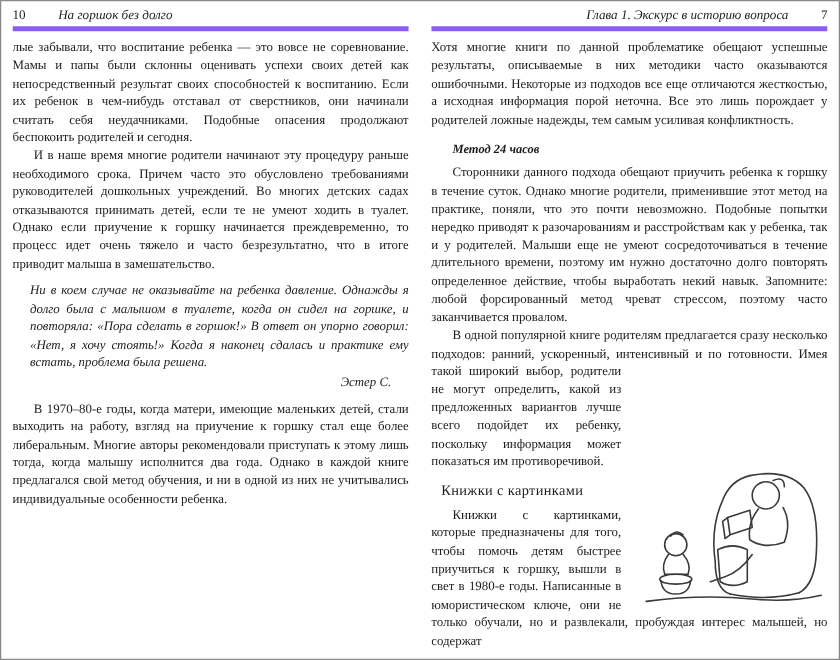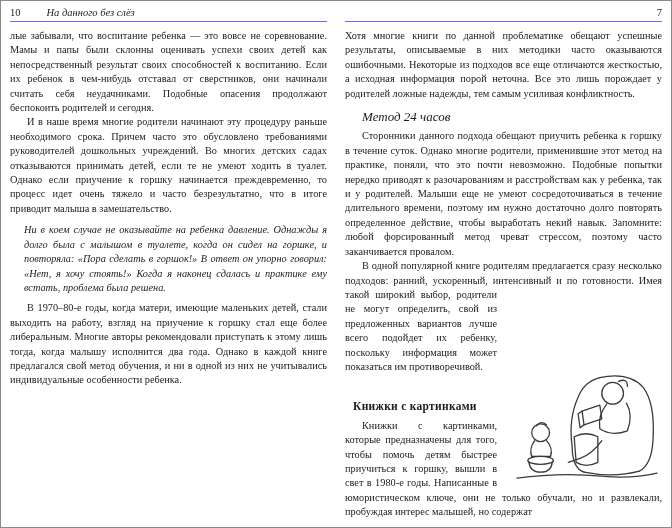--- a/index.html
+++ b/index.html
@@ -10,21 +10,21 @@
     border: 1px solid #8a8a8a;
     display: flex; gap: 18px;
     padding: 5px 9px 8px 9px;
     font-family: "Liberation Serif", "DejaVu Serif", serif;
     color: #1c1c1c;
   }
   .page { flex: 1 1 0; min-width: 0; display: flex; flex-direction: column; overflow: hidden; }
   .runhead {
     flex: none; display: flex; align-items: baseline;
     font-size: 10.5px; padding: 1px 0 3px 0;
-    border-bottom: 1px solid #8b5cf6;
+    border-bottom: 4px solid #8b5cf6;
   }
   .runhead .rtitle { font-style: italic; white-space: nowrap; overflow: hidden; }
   .runhead.lefthead .rtitle { margin-left: 26px; }
   .runhead.righthead { justify-content: flex-end; }
   .runhead.righthead .rtitle { margin-right: 26px; }
   .pnum { font-style: normal; }
   .pbody {
     flex: 1 1 auto; overflow: hidden; padding-top: 7px;
     font-size: 10.3px; line-height: 14.4px; text-align: justify;
     hyphens: auto;
@@ -33,57 +33,59 @@
   .para { text-indent: 17px; }
   .para.flush { text-indent: 0; }
   .quote { font-style: italic; margin: 7px 0 6px 14px; }
   .qtext { text-indent: 0; }
   .qattr { text-align: right; margin-top: 2px; padding-right: 14px; }
   h2.sechead {
     font-weight: normal; font-size: 10.8px; letter-spacing: 1.4px;
     text-align: center; margin: 13px 0 11px 0;
   }
   h3.method {
-    font-style: italic; font-weight: normal; font-size: 13px;
+    font-style: italic; font-weight: bold; font-size: 10px;
     margin: 9px 0 5px 0; text-indent: 17px;
   }
   h4.pichead {
-    font-weight: bold; font-size: 11.5px; letter-spacing: 0.3px;
-    margin: 25px 0 5px 0; text-indent: 8px;
+    font-weight: normal; font-size: 11.5px; letter-spacing: 0.3px;
+    margin: 9px 0 5px 0; text-indent: 8px;
   }
   .illu {
     float: right; width: 156px; height: 200px;
     display: flex; align-items: flex-end; justify-content: flex-end;
     margin-left: 9px;
   }
   .illu svg { width: 152px; height: 146px; display: block; }
   .sketch { stroke: #3a3a3a; fill: none; stroke-width: 1.3; stroke-linecap: round; stroke-linejoin: round; }
 </style>
 </head>
 <body>
 
 <div class="spread">
 
   <section class="page">
     <header class="runhead lefthead">
       <span class="pnum">10</span>
-      <span class="rtitle">На данного без слёз</span>
+      <span class="rtitle">На горшок без долго</span>
     </header>
     <div class="pbody">
       <p class="para flush">лые забывали, что воспитание ребенка — это вовсе не соревнование. Мамы и папы были склонны оценивать успехи своих детей как непосредственный результат своих способностей к воспитанию. Если их ребенок в чем-нибудь отставал от сверстников, они начинали считать себя неудачниками. Подобные опасения продолжают беспокоить родителей и сегодня.</p>
       <p class="para">И в наше время многие родители начинают эту процедуру раньше необходимого срока. Причем часто это обусловлено требованиями руководителей дошкольных учреждений. Во многих детских садах отказываются принимать детей, если те не умеют ходить в туалет. Однако если приучение к горшку начинается преждевременно, то процесс идет очень тяжело и часто безрезультатно, что в итоге приводит малыша в замешательство.</p>
       <div class="quote">
         <p class="qtext">Ни в коем случае не оказывайте на ребенка давление. Однажды я долго была с малышом в туалете, когда он сидел на горшке, и повторяла: «Пора сделать в горшок!» В ответ он упорно говорил: «Нет, я хочу стоять!» Когда я наконец сдалась и практике ему встать, проблема была решена.</p>
+        <p class="qattr">Эстер С.</p>
       </div>
       <p class="para">В 1970–80-е годы, когда матери, имеющие маленьких детей, стали выходить на работу, взгляд на приучение к горшку стал еще более либеральным. Многие авторы рекомендовали приступать к этому лишь тогда, когда малышу исполнится два года. Однако в каждой книге предлагался свой метод обучения, и ни в одной из них не учитывались индивидуальные особенности ребенка.</p>
     </div>
   </section>
 
   <section class="page">
     <header class="runhead righthead">
+      <span class="rtitle">Глава 1. Экскурс в историю вопроса</span>
       <span class="pnum">7</span>
     </header>
     <div class="pbody">
       <p class="para flush">Хотя многие книги по данной проблематике обещают успешные результаты, описываемые в них методики часто оказываются ошибочными. Некоторые из подходов все еще отличаются жесткостью, а исходная информация порой неточна. Все это лишь порождает у родителей ложные надежды, тем самым усиливая конфликтность.</p>
 
       <h3 class="method">Метод 24 часов</h3>
       <p class="para">Сторонники данного подхода обещают приучить ребенка к горшку в течение суток. Однако многие родители, применившие этот метод на практике, поняли, что это почти невозможно. Подобные попытки нередко приводят к разочарованиям и расстройствам как у ребенка, так и у родителей. Малыши еще не умеют сосредоточиваться в течение длительного времени, поэтому им нужно достаточно долго повторять определенное действие, чтобы выработать некий навык. Запомните: любой форсированный метод чреват стрессом, поэтому часто заканчивается провалом.</p>
 
       <p class="para">
         <span>В одной популярной книге родителям предлагается сразу несколько подходов: ранний, ускоренный, интенсивный и по готовности. Имея такой широкий выбор, родители</span>
@@ -107,21 +109,21 @@
 
               <circle cx="30" cy="92" r="9"></circle>
               <path d="M26 85 Q30 79 36 84"></path>
               <path d="M24 100 Q18 108 21 116 M36 100 Q43 108 40 116"></path>
               <path d="M21 116 L40 116"></path>
               <ellipse cx="30" cy="120" rx="13" ry="4"></ellipse>
               <path d="M18 121 Q19 132 30 132 Q41 132 42 121"></path>
             </g>
           </svg>
         </span>
-        <span>не могут определить, свой из предложенных вариантов лучше всего подойдет их ребенку, поскольку информация может показаться им противоречивой.</span>
+        <span>не могут определить, какой из предложенных вариантов лучше всего подойдет их ребенку, поскольку информация может показаться им противоречивой.</span>
       </p>
 
       <h4 class="pichead">Книжки с картинками</h4>
       <p class="para">Книжки с картинками, которые предназначены для того, чтобы помочь детям быстрее приучиться к горшку, вышли в свет в 1980-е годы. Написанные в юмористическом ключе, они не только обучали, но и развлекали, пробуждая интерес малышей, но содержат</p>
     </div>
   </section>
 
 </div>
 
 </body></html>

